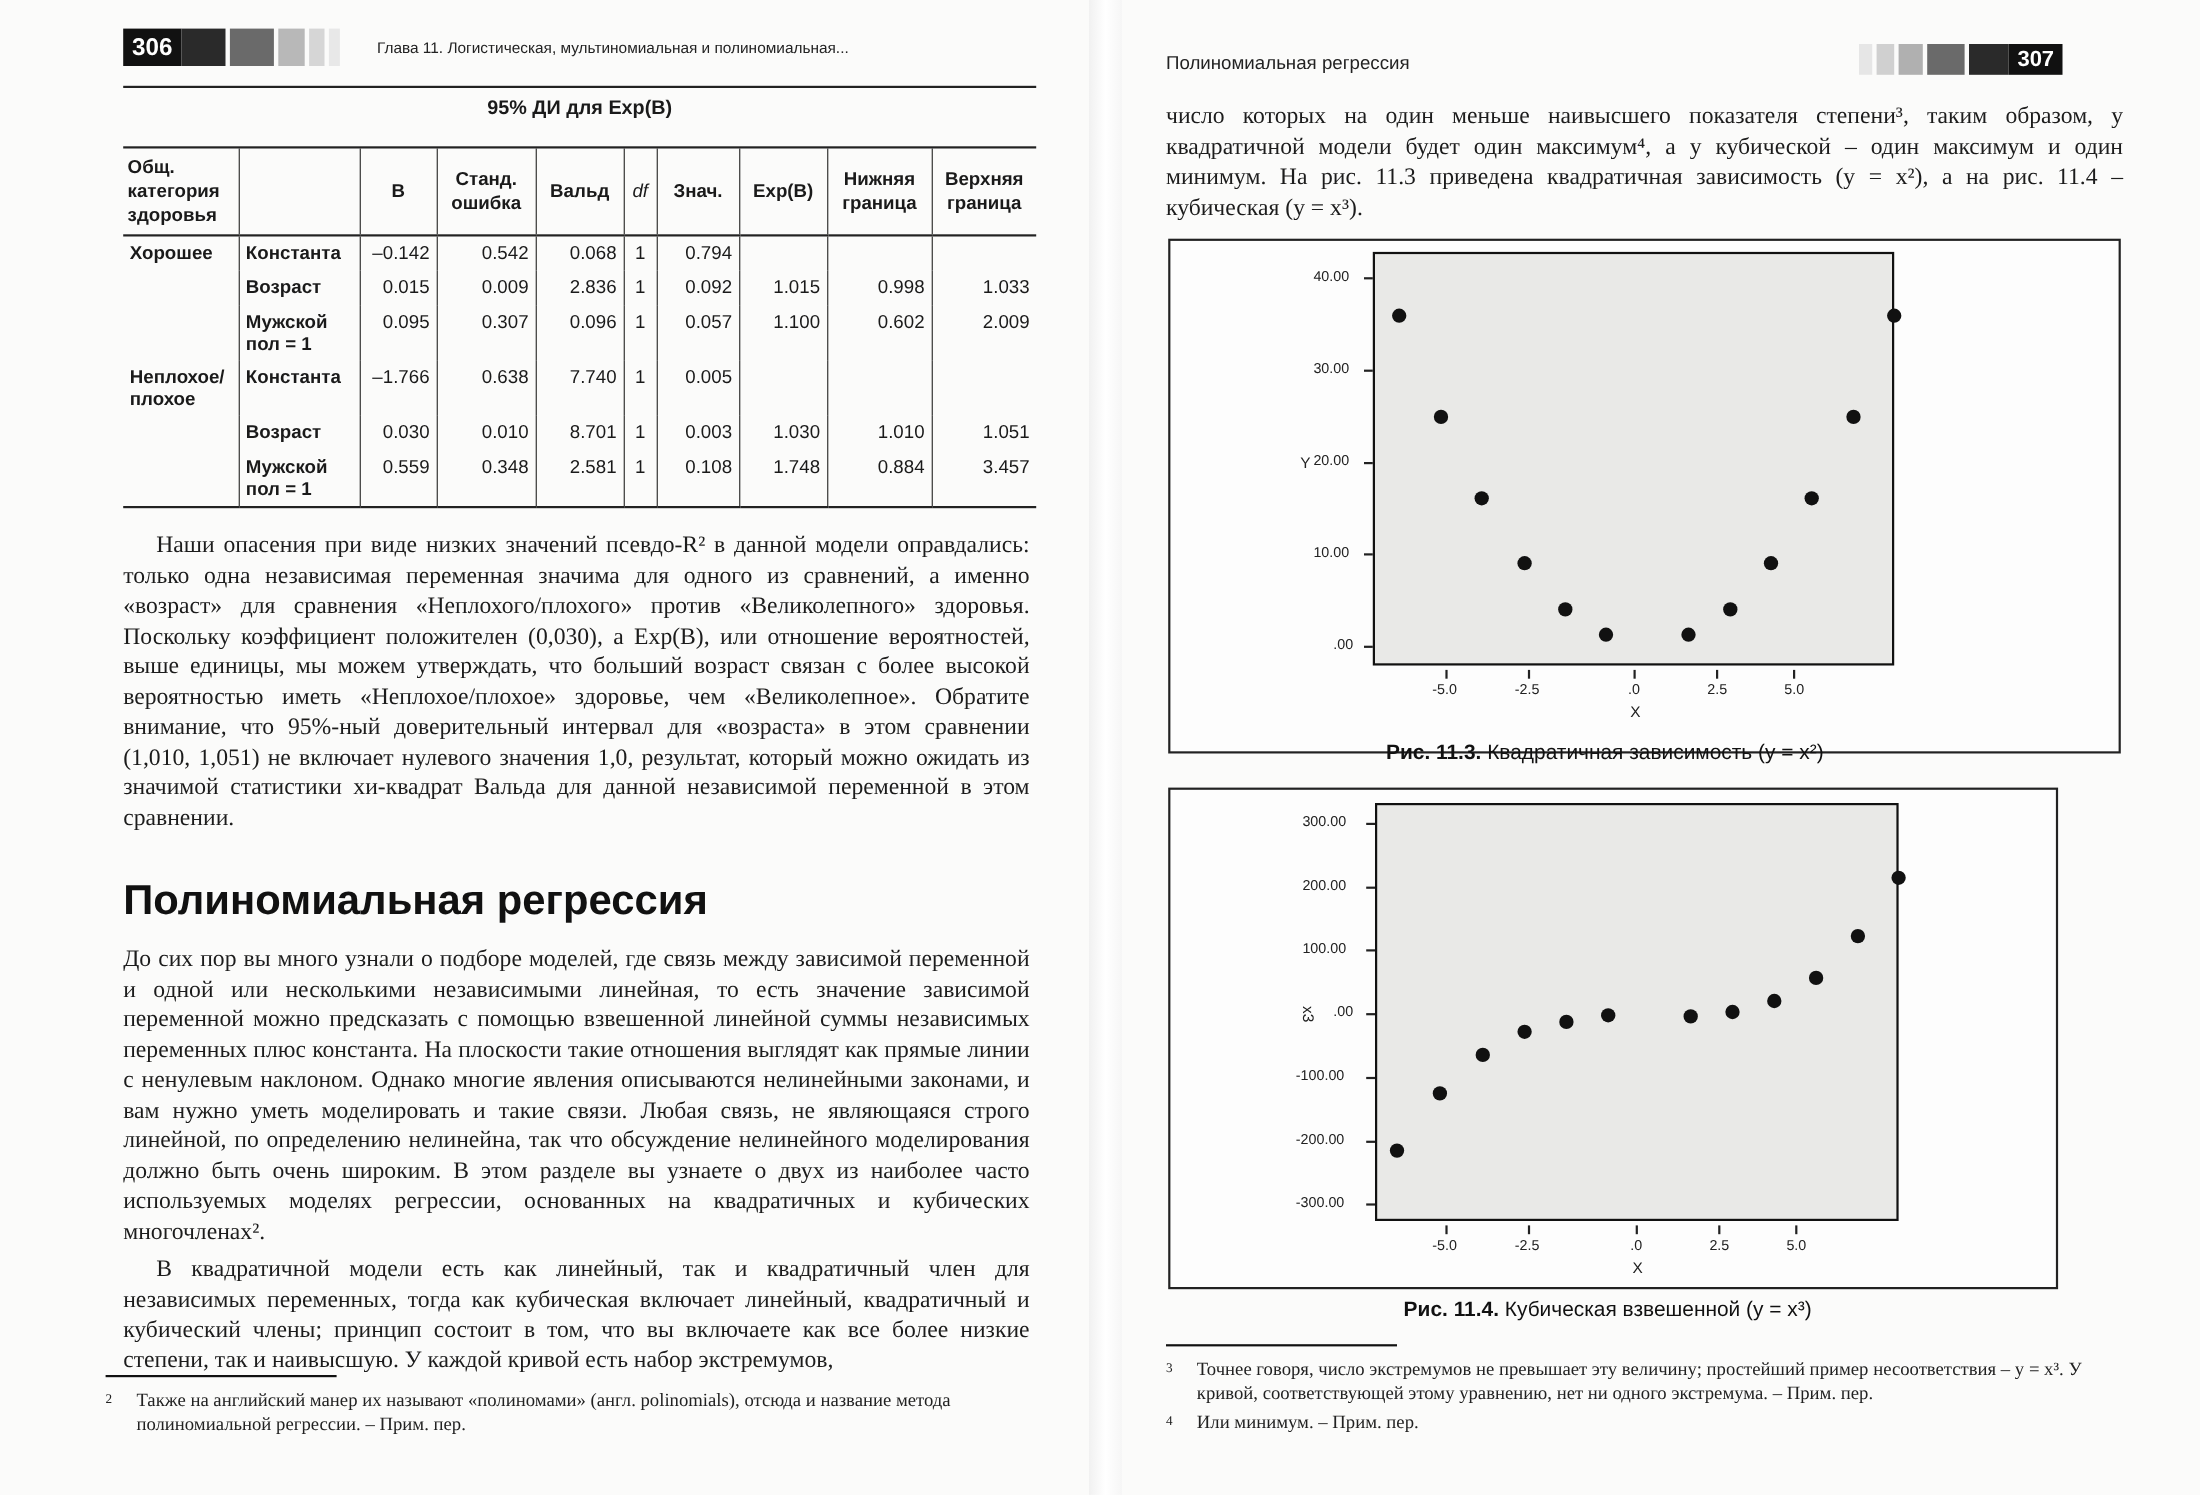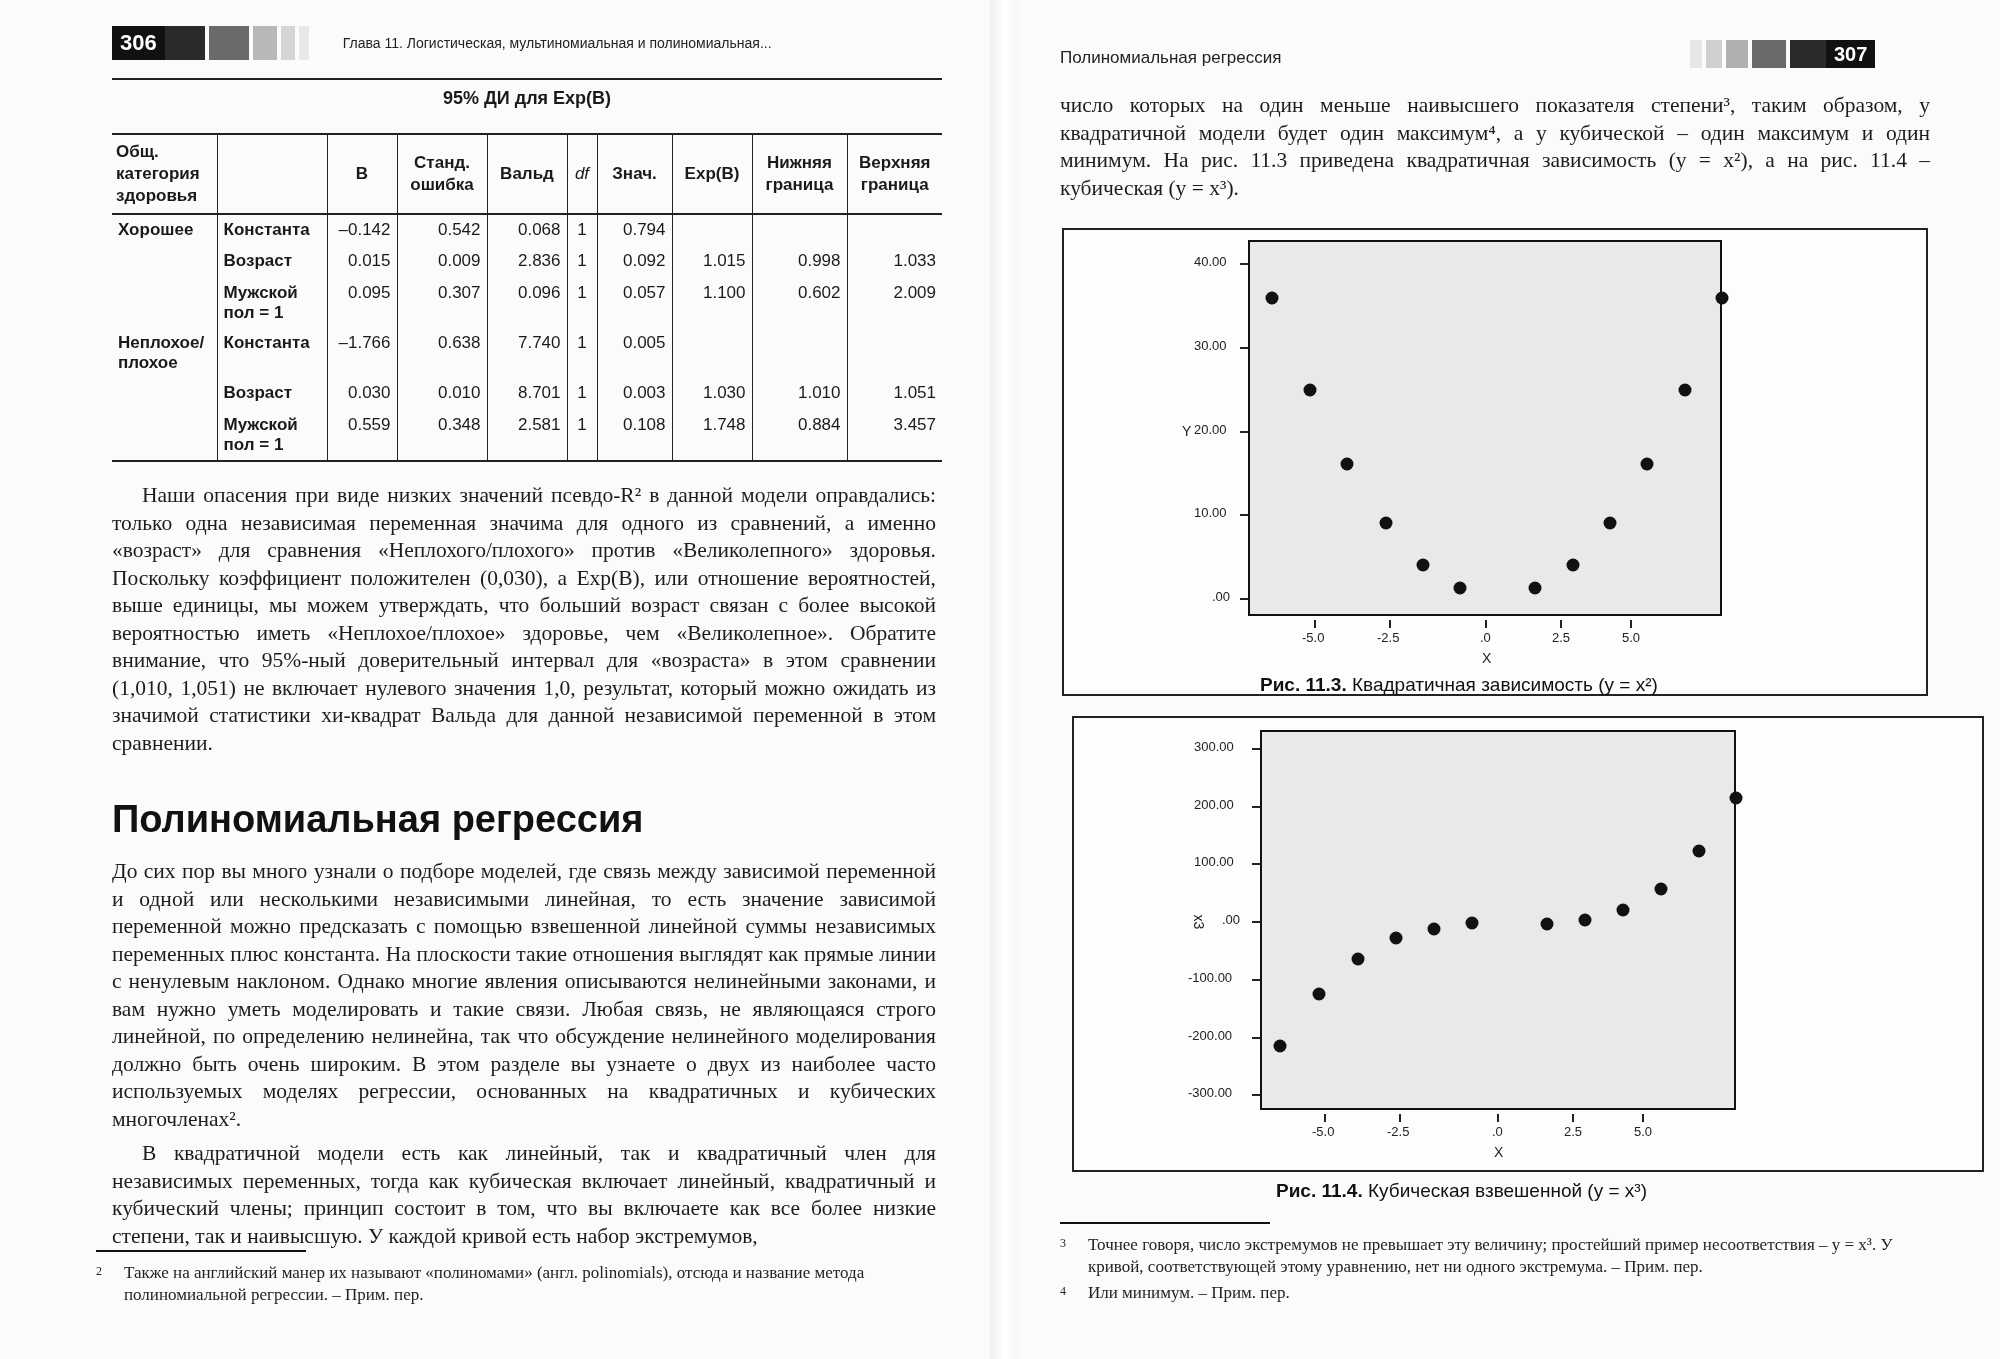--- a/index.html
+++ b/index.html
@@ -194,21 +194,21 @@
     <span class="bar" style="background:#b0b0b0;width:22px;height:28px;margin-left:4px"></span>
     <span class="bar" style="background:#6a6a6a;width:34px;height:28px;margin-left:4px"></span>
     <span class="bar" style="background:#2a2a2a;width:36px;height:28px;margin-left:4px"></span>
     <span class="pagenum" style="height:28px;line-height:22px;font-size:20px">307</span>
   </div>
 
   <div class="body-text" style="left:40px; top:92px; width:870px;">
     <p class="noindent">число которых на один меньше наивысшего показателя степени³, таким образом, у квадратичной модели будет один максимум⁴, а у кубической – один максимум и один минимум. На рис. 11.3 приведена квадратичная зависимость (y = x²), а на рис. 11.4 – кубическая (y = x³).</p>
   </div>
 
-  <div class="figure-frame" style="left:42px; top:228px; width:866px; height:468px;">
+  <div class="figure-frame" style="left:42px; top:217px; width:866px; height:468px;">
     <div class="plot-area" style="left:184px; top:10px; width:474px; height:376px;">
 
       <div class="dot" style="left:22px; top:56px;"></div>
       <div class="dot" style="left:60px; top:148px;"></div>
       <div class="dot" style="left:97px; top:222px;"></div>
       <div class="dot" style="left:136px; top:281px;"></div>
       <div class="dot" style="left:173px; top:323px;"></div>
       <div class="dot" style="left:210px; top:346px;"></div>
       <div class="dot" style="left:285px; top:346px;"></div>
       <div class="dot" style="left:323px; top:323px;"></div>
@@ -240,21 +240,21 @@
     <div class="tick-label" style="left:488px; top:400px;">2.5</div>
     <div class="xtick" style="left:566px; top:390px;"></div>
     <div class="tick-label" style="left:558px; top:400px;">5.0</div>
     <div class="axis-title" style="left:418px; top:420px;">X</div>
   </div>
   <div class="fig-caption" style="left:240px; top:674px;">
     <b>Рис. 11.3.</b>
     <span>Квадратичная зависимость (y = x²)</span>
   </div>
 
-  <div class="figure-frame" style="left:52px; top:716px; width:912px; height:456px;">
+  <div class="figure-frame" style="left:42px; top:716px; width:809px; height:456px;">
     <div class="plot-area" style="left:186px; top:12px; width:476px; height:380px;">
 
       <div class="dot" style="left:18px; top:314px;"></div>
       <div class="dot" style="left:57px; top:262px;"></div>
       <div class="dot" style="left:96px; top:227px;"></div>
       <div class="dot" style="left:134px; top:206px;"></div>
       <div class="dot" style="left:172px; top:197px;"></div>
       <div class="dot" style="left:210px; top:191px;"></div>
       <div class="dot" style="left:285px; top:192px;"></div>
       <div class="dot" style="left:323px; top:188px;"></div>

